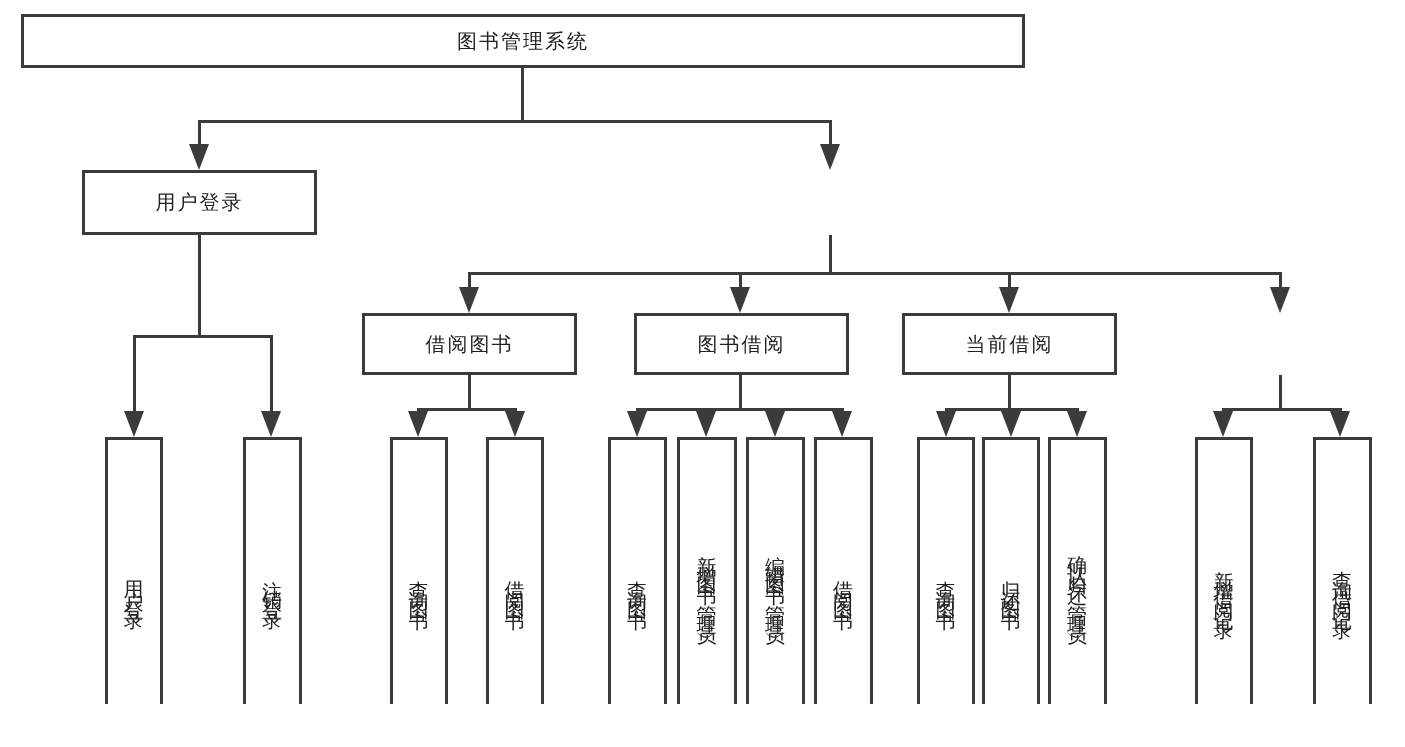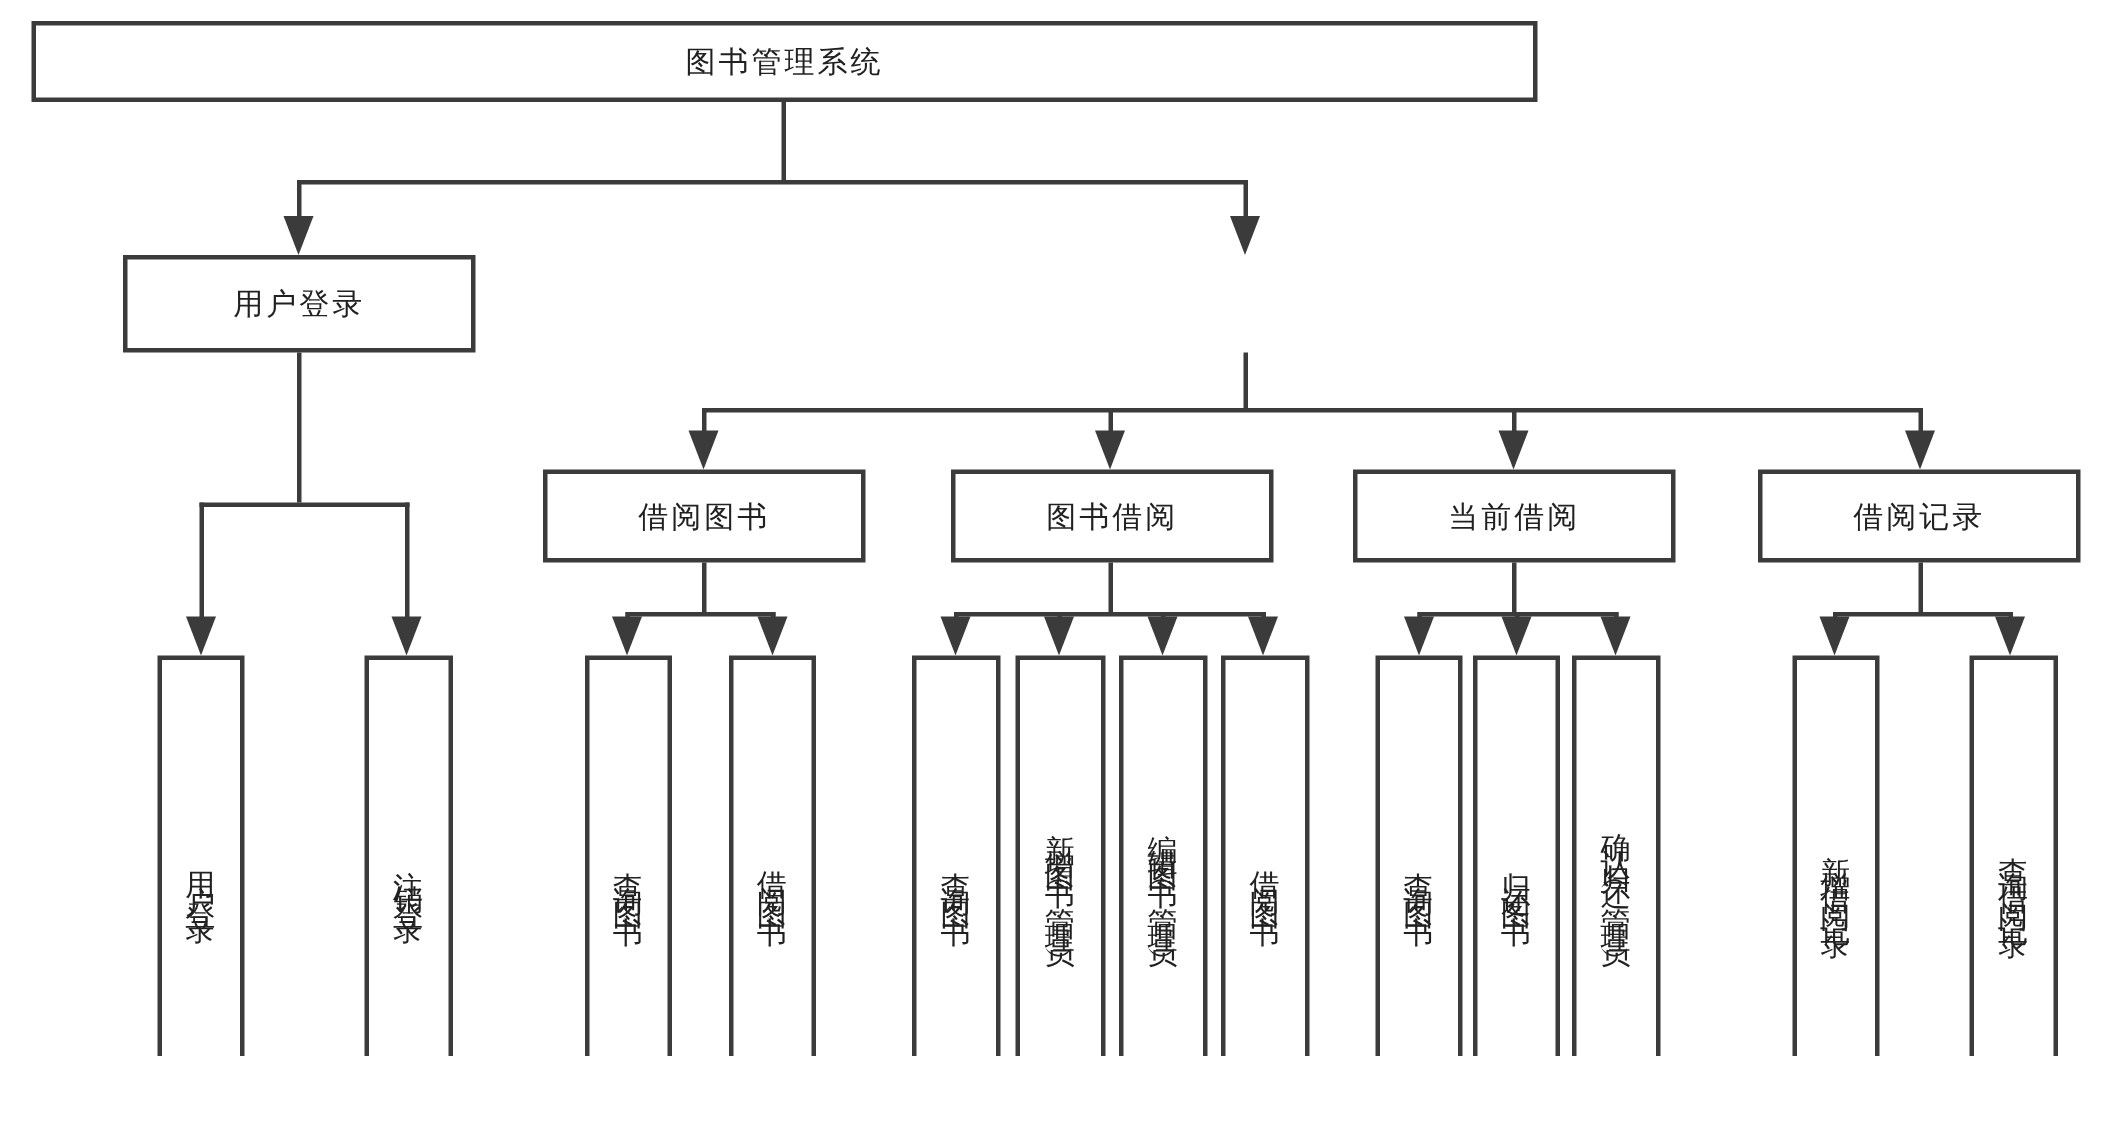--- a/index.html
+++ b/index.html
@@ -101,23 +101,20 @@
 
   <div class="node" style="left:362px; top:313px; width:215px; height:62px;">
     <span class="h-label">借阅图书</span>
   </div>
   <div class="node" style="left:634px; top:313px; width:215px; height:62px;">
     <span class="h-label">图书借阅</span>
   </div>
   <div class="node" style="left:902px; top:313px; width:215px; height:62px;align-items:center;">
     <span class="h-label">当前借阅</span>
   </div>
-  <div class="node" style="left:1172px; top:313px; width:215px; height:62px;">
-    <span class="h-label">借阅记录</span>
-  </div>
 
   <div class="line" style="left:468px; top:375px; width:3px; height:33px;"></div>
   <div class="line" style="left:417px; top:408px; width:100px; height:3px;"></div>
   <div class="line" style="left:417px; top:408px; width:3px; height:8px;"></div>
   <div class="arrow" style="left:408px; top:411px;"></div>
   <div class="line" style="left:514px; top:408px; width:3px; height:8px;"></div>
   <div class="arrow" style="left:505px; top:411px;"></div>
 
   <div class="line" style="left:739px; top:375px; width:3px; height:33px;"></div>
   <div class="line" style="left:636px; top:408px; width:208px; height:3px;"></div>

